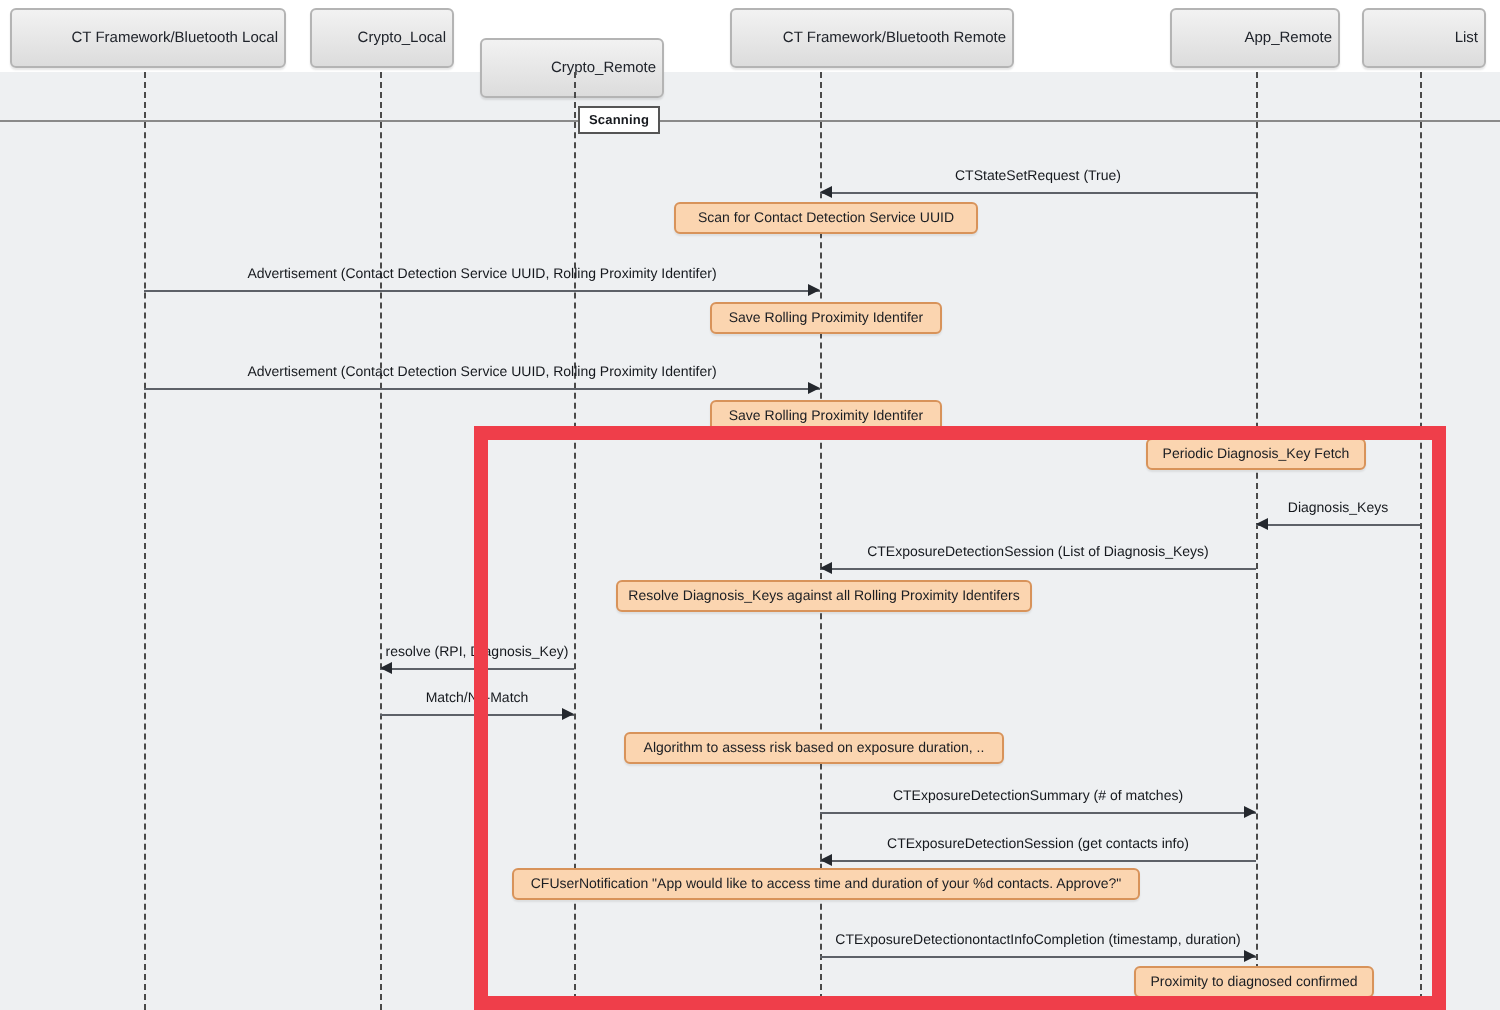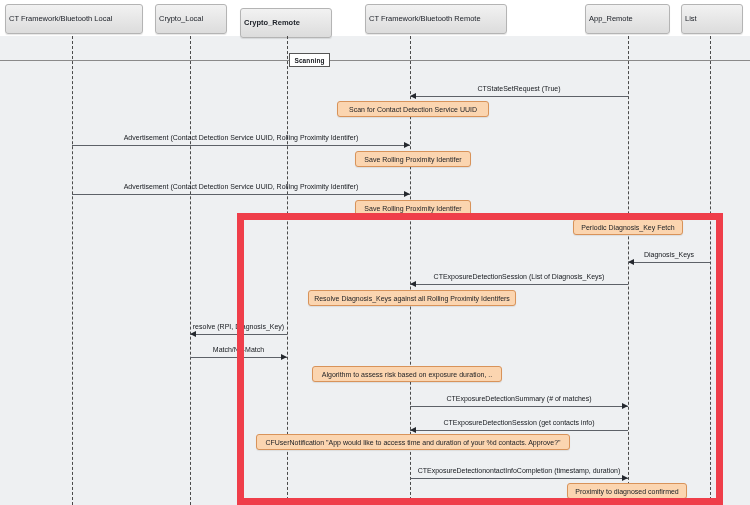--- a/index.html
+++ b/index.html
@@ -26,21 +26,21 @@
   
   .participant {
     position: absolute;
     box-sizing: border-box;
     height: 30px;
     background: linear-gradient(#f2f2f2, #dcdcdc);
     border: 1px solid #b4b4b4;
     border-radius: 3px;
     display: flex;
     align-items: center;
-    justify-content: flex-start;
+    justify-content: flex-end;
     font-size: 7.5px;
     color: #20242b;
     text-align: center;
     line-height: 1.1;
     padding: 0 3px;
     box-shadow: 0 1px 1px rgba(0,0,0,0.10);
   }
 
   
   .lifeline {
@@ -130,21 +130,21 @@
 
   <div class="top-strip"></div>
 
   <div id="participants">
       <div class="participant" style="left: 5px; top: 4px; width: 138px;">
         <span>CT Framework/Bluetooth Local</span>
       </div>
       <div class="participant" style="left: 155px; top: 4px; width: 72px;">
         <span>Crypto_Local</span>
       </div>
-      <div class="participant" style="left: 240px; top: 8px; width: 92px; font-weight: bold;">
+      <div class="participant" style="left: 240px; top: 19px; width: 92px;">
         <span>Crypto_Remote</span>
       </div>
       <div class="participant" style="left: 348px; top: 4px; width: 142px; margin-left: 17px;">
         <span>CT Framework/Bluetooth Remote</span>
       </div>
       <div class="participant" style="left: 585px; top: 4px; width: 85px;">
         <span>App_Remote</span>
       </div>
       <div class="participant" style="left: 681px; top: 4px; width: 62px;">
         <span>List</span>

